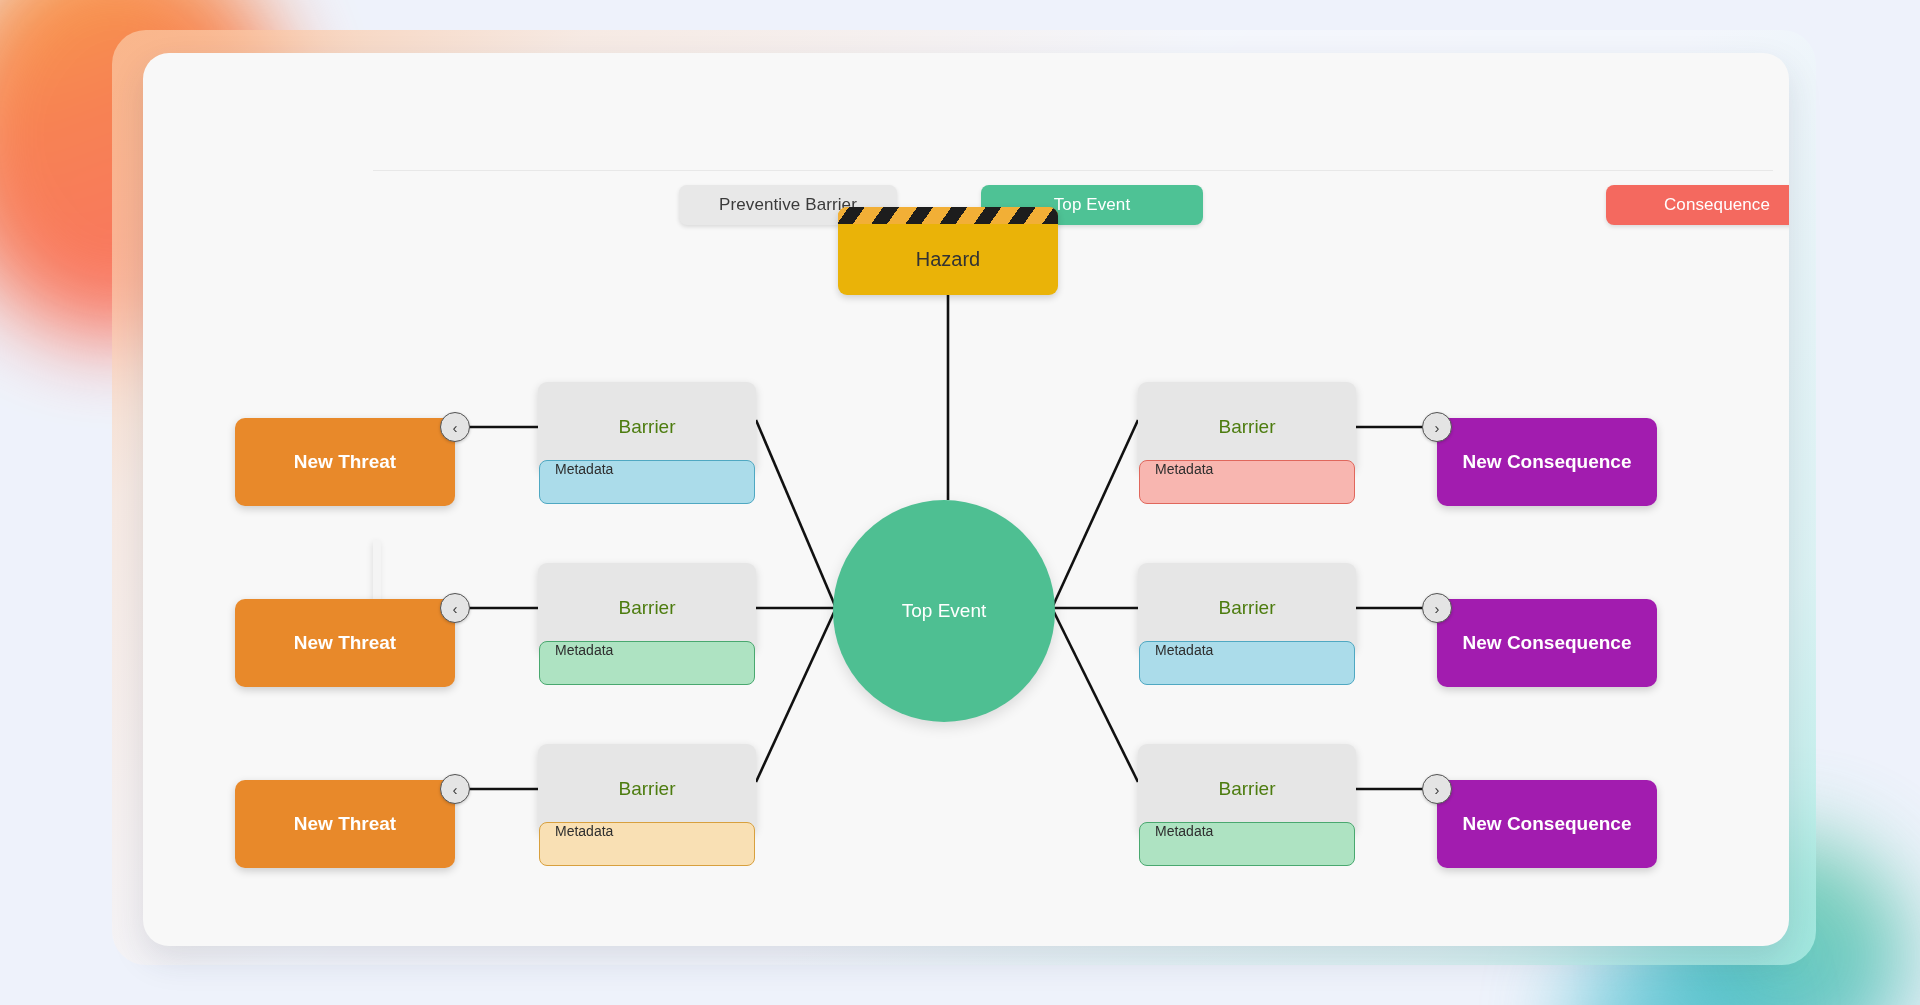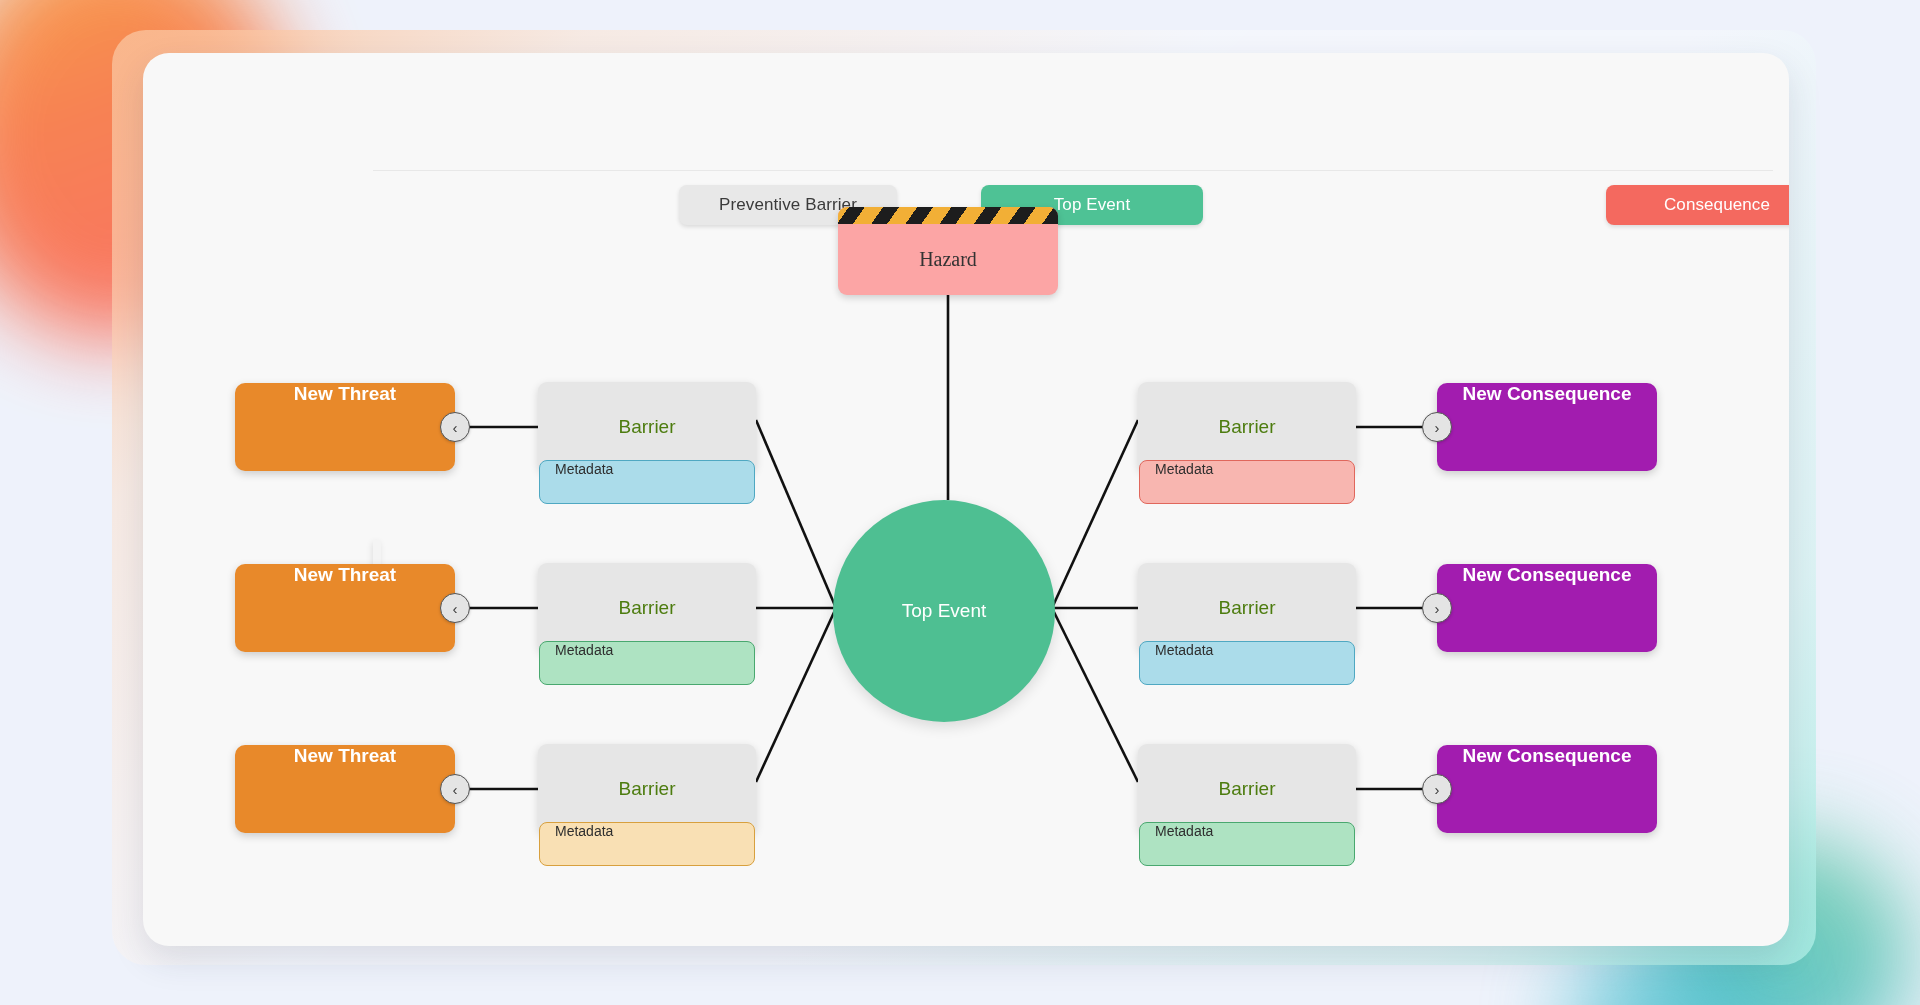--- a/index.html
+++ b/index.html
@@ -75,23 +75,23 @@
 
   
   #edges { position: absolute; left: 0; top: 0; width: 1920px; height: 1005px; pointer-events: none; }
 
   
   .node { position: absolute; user-select: none; }
 
   
   .hazard {
     left: 838px; top: 207px; width: 220px; height: 88px;
-    background: #fca5a5; border-radius: 9px;
+    background: #eab308; border-radius: 9px;
     box-shadow: 0 3px 7px rgba(0,0,0,.16);
-    overflow: hidden; cursor: pointer; font-family: Liberation Serif, serif;
+    overflow: hidden; cursor: pointer;
   }
   .hazard-stripe {
     height: 17px; width: 100%;
     background-image: repeating-linear-gradient(
         -55deg, #1d1d1d 0px, #1d1d1d 13px, #f2af36 13px, #f2af36 28px);
   }
   .hazard-label {
     height: 71px; display: flex; align-items: center; justify-content: center;
     font-size: 20px; color: #333;
   }
@@ -102,24 +102,25 @@
     background: #4ebf92; border-radius: 50%;
     display: flex; align-items: center; justify-content: center;
     color: #fff; font-size: 19px;
     box-shadow: 0 5px 14px rgba(0,0,0,.12);
     cursor: pointer;
   }
 
   
   .pill {
     width: 220px; height: 88px; border-radius: 10px;
-    display: flex; justify-content: center;
+    display: flex; align-items: center; justify-content: center;
     color: #fff; font-size: 19px; font-weight: bold;
     box-shadow: 0 3px 8px rgba(0,0,0,.18);
     cursor: pointer;
+    margin-top: 35px;
   }
   .pill-threat { background: #e8892a; }
   .pill-cons   { background: #a21caf; }
 
   
   .barrier {
     width: 218px; height: 90px; border-radius: 9px;
     background: #e6e6e6;
     box-shadow: 0 3px 8px rgba(0,0,0,.15);
     cursor: pointer;

